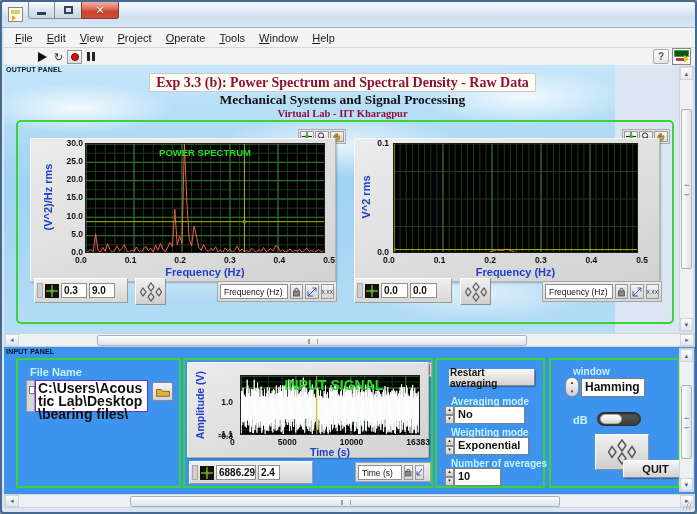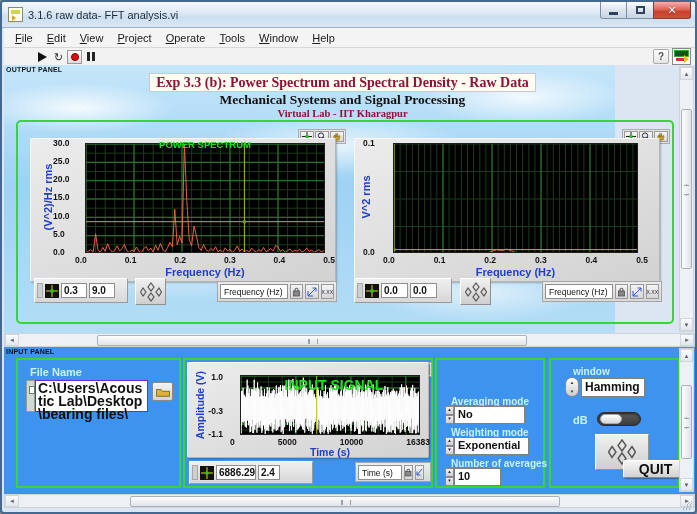--- a/index.html
+++ b/index.html
@@ -72,21 +72,21 @@
 
   .input-panel{position:absolute;left:2px;top:345px;width:691px;height:147px;background:#3d93ee;}
   .in-box{position:absolute;border:2px solid #38d438;}
 
   
   .graph-panel{position:absolute;background:linear-gradient(160deg,#ececec,#d2d2d2);
     border:1px solid #b5b5b5;border-top-color:#f8f8f8;border-left-color:#f8f8f8;border-radius:2px;
     box-shadow:1px 1px 2px rgba(0,0,0,.25);}
   .plot{position:absolute;background:#000;border:1px solid #1e1e1e;}
   .chart-title{position:absolute;text-align:center;font-size:9.5px;font-weight:bold;color:#22dd22;pointer-events:none;}
-  .yticks{position:absolute;display:flex;flex-direction:column;justify-content:space-between;align-items:flex-start;
+  .yticks{position:absolute;display:flex;flex-direction:column;justify-content:space-between;align-items:flex-end;
     font-size:8.5px;font-weight:bold;color:#111;}
   .xticks{position:absolute;display:flex;justify-content:space-between;font-size:8.5px;font-weight:bold;color:#111;}
   .axis-label{position:absolute;text-align:center;font-size:11px;font-weight:bold;color:#1e3ecc;}
   .ylabel{transform:rotate(-90deg);width:110px;}
   .palette{position:absolute;display:flex;gap:1px;background:#e6e6e6;border:1px solid #aaa;padding:1px;}
   .pal-btn{width:14px;height:11px;background:linear-gradient(#f6f6f6,#d9d9d9);border:1px solid #999;
     display:flex;align-items:center;justify-content:center;}
   .cursor-legend{position:absolute;background:linear-gradient(#efefef,#d7d7d7);border:1px solid #9a9a9a;
     border-top-color:#fff;border-left-color:#fff;display:flex;align-items:center;gap:2px;padding:0 3px 0 2px;}
   .cl-nub{width:6px;height:15px;background:#cfcfcf;border:1px solid #a8a8a8;}
@@ -94,21 +94,21 @@
     height:15px;line-height:14px;padding:0 2px;overflow:hidden;white-space:nowrap;}
   .diamond-btn{position:absolute;background:linear-gradient(#f0f0f0,#cfcfcf);border:1px solid #909090;
     border-top-color:#fff;border-left-color:#fff;display:flex;align-items:center;justify-content:center;}
   .scale-legend{position:absolute;display:flex;align-items:center;gap:2px;background:linear-gradient(#ececec,#d8d8d8);
     border:1px solid #a5a5a5;padding:1px 2px;}
   .sl-box{background:#fff;border:1px solid #8f8f8f;font-size:8.5px;color:#111;height:15px;line-height:14px;
     padding:0 3px;overflow:hidden;white-space:nowrap;flex:0 0 auto;}
   .sl-btn{width:15px;height:15px;background:linear-gradient(#f4f4f4,#d6d6d6);border:1px solid #999;
     display:flex;align-items:center;justify-content:center;font-size:5px;color:#223;}
   .sig-yticks{position:absolute;font-size:8.5px;font-weight:bold;color:#111;}
-  .sig-yticks span{position:absolute;right:15px;}
+  .sig-yticks span{position:absolute;right:5px;margin-top:25px;}
   .sig-yticks span:nth-child(1){top:-3px;}
   .sig-yticks span:nth-child(2){top:52%;}
   .sig-yticks span:nth-child(3){bottom:-4px;}
 
   
   .ctl-label{position:absolute;font-size:10px;font-weight:bold;color:#c9f2ff;white-space:nowrap;}
   .beveled-btn{position:absolute;background:linear-gradient(#f6f6f6,#d2d2d2);border:1px solid #8a8a8a;
     border-top-color:#fff;border-left-color:#fff;border-radius:2px;font-size:10px;font-weight:bold;color:#111;
     display:flex;align-items:center;justify-content:center;box-shadow:1px 1px 1px rgba(0,0,0,.3);}
   .spin-ctl{position:absolute;display:flex;align-items:stretch;}
@@ -150,21 +150,20 @@
   .resize-grip{position:absolute;right:3px;bottom:2px;width:10px;height:10px;
     background:linear-gradient(135deg,transparent 50%,#aab4bf 50%,#aab4bf 55%,transparent 55%,transparent 65%,#aab4bf 65%,#aab4bf 70%,transparent 70%,transparent 80%,#aab4bf 80%,#aab4bf 85%,transparent 85%);}
 </style>
 </head>
 <body>
 
 <div class="app">
 
   <div class="titlebar">
     <div class="app-icon"></div>
-    <div class="title-text">3.1.6 raw data- FFT analysis.vi</div>
     <div class="winbtns">
       <div class="winbtn min">
           <i class="glyph-min"></i>
         </div>
       <div class="winbtn max">
           <i class="glyph-max"></i>
         </div>
       <div class="winbtn close">
           <span class="glyph-close">✕</span>
         </div>
@@ -300,21 +299,21 @@
             <line x1="0.0" y1="73.3" x2="240.0" y2="73.3" stroke="#2f7d2f" stroke-width="1"></line>
             <line x1="0.0" y1="55.0" x2="240.0" y2="55.0" stroke="#2f7d2f" stroke-width="1"></line>
             <line x1="0.0" y1="36.7" x2="240.0" y2="36.7" stroke="#2f7d2f" stroke-width="1"></line>
             <line x1="0.0" y1="18.3" x2="240.0" y2="18.3" stroke="#2f7d2f" stroke-width="1"></line>
             <line x1="0.0" y1="0.0" x2="240.0" y2="0.0" stroke="#2f7d2f" stroke-width="1"></line>
             <polyline points="0.0,108.9 2.4,107.1 4.8,105.6 7.2,107.8 9.6,89.8 12.0,106.3 14.4,108.2 16.8,103.4 19.2,107.4 21.6,99.7 24.0,105.6 26.4,108.2 28.8,106.3 31.2,101.9 33.6,107.1 36.0,104.5 38.4,100.5 40.8,106.7 43.2,108.5 45.6,106.0 48.0,107.4 50.4,103.0 52.8,107.1 55.2,108.9 57.6,104.9 60.0,102.3 62.4,106.7 64.8,104.1 67.2,108.2 69.6,101.2 72.0,106.3 74.4,99.4 76.8,105.2 79.2,107.8 81.6,103.4 84.0,98.3 86.4,102.7 88.8,65.3 91.2,100.8 93.6,92.4 96.0,99.0 98.4,0.0 100.8,56.8 103.2,95.3 105.6,101.9 108.0,82.1 110.4,91.7 112.8,103.4 115.2,106.3 117.6,100.5 120.0,105.6 122.4,107.4 124.8,104.5 127.2,106.7 129.6,102.7 132.0,107.8 134.4,106.0 136.8,108.5 139.2,103.8 141.6,107.1 144.0,105.2 146.4,108.2 148.8,106.3 151.2,101.9 153.6,107.4 156.0,104.9 158.4,107.8 160.8,106.3 163.2,108.5 165.6,104.1 168.0,106.7 170.4,108.2 172.8,105.6 175.2,107.4 177.6,103.4 180.0,107.8 182.4,106.3 184.8,104.5 187.2,107.1 189.6,101.6 192.0,103.0 194.4,107.4 196.8,105.6 199.2,108.2 201.6,106.7 204.0,104.9 206.4,107.8 208.8,106.3 211.2,107.1 213.6,105.2 216.0,108.2 218.4,106.7 220.8,104.1 223.2,107.4 225.6,106.0 228.0,108.5 230.4,107.1 232.8,105.6 235.2,107.8 237.6,106.7 240.0,108.2 " fill="none" stroke="#ff6a4d" stroke-width="0.9"></polyline>
             <line x1="0.0" y1="77.7" x2="240.0" y2="77.7" stroke="#b9b900" stroke-width="1"></line>
             <line x1="158.4" y1="0.0" x2="158.4" y2="110.0" stroke="#b9b900" stroke-width="1"></line>
             <rect x="156.9" y="76.23333333333333" width="3" height="3" fill="#7a9a00"></rect>
           </svg>
-        <div class="chart-title" style="left:54px;top:0;width:240px;text-align:center;">POWER SPECTRUM</div>
+        <div class="chart-title" style="left:54px;top:8px;width:240px;text-align:center;">POWER SPECTRUM</div>
         <div class="xticks" style="left:44px;top:116px;width:260px;">
             <span>0.0</span>
             <span>0.1</span>
             <span>0.2</span>
             <span>0.3</span>
             <span>0.4</span>
             <span>0.5</span>
           </div>
         <div class="axis-label" style="left:54px;top:127px;width:240px;">Frequency (Hz)</div>
       </div>
@@ -609,20 +608,21 @@
           </span>
         <span class="sl-btn" style="width:9px;">
             <svg width="7" height="8">
               <path d="M1 7 L6 1 M1 7 L1 3.5 M1 7 L4.5 7" stroke="#3355cc" fill="none"></path>
             </svg>
           </span>
       </div>
     </div>
 
     <div class="in-box" style="left:431px;top:11px;width:110px;height:130px;">
+      <div class="beveled-btn" style="left:12px;top:9px;width:86px;height:17px;">Restart averaging</div>
       <div class="ctl-label" style="left:14px;top:36px;">Averaging mode</div>
       <div class="spin-ctl" style="left:8px;top:46px;width:80px;height:18px;">
         <span class="spinner">
             <i>▲</i>
             <i>▼</i>
           </span>
         <span class="value-box">No</span>
       </div>
       <div class="ctl-label" style="left:14px;top:67px;">Weighting mode</div>
       <div class="spin-ctl" style="left:8px;top:77px;width:84px;height:18px;">
@@ -658,21 +658,21 @@
       <div class="diamond-btn" style="left:44px;top:74px;width:54px;height:36px;">
         <svg width="28" height="26">
             <g fill="none" stroke="#555" stroke-width="1.4">
               <path d="M14 1 L18 6.5 L14 12 L10 6.5 Z"></path>
               <path d="M14 14 L18 19.5 L14 25 L10 19.5 Z"></path>
               <path d="M4 7.5 L8 13 L4 18.5 L0.5 13 Z"></path>
               <path d="M24 7.5 L27.5 13 L24 18.5 L20 13 Z"></path>
             </g>
           </svg>
       </div>
-      <div class="beveled-btn" style="left:72px;top:100px;width:65px;height:18px;font-size:14px;">QUIT</div>
+      <div class="beveled-btn" style="left:72px;top:100px;width:65px;height:18px;font-size:11px;">QUIT</div>
     </div>
   </div>
 
   <div class="hscroll" style="top:492px;">
     <span class="sc-arrow" style="margin-right:auto;">◄</span>
     <div class="h-thumb" style="left:125px;width:430px;"></div>
     <span class="sc-arrow">►</span>
   </div>
 
   <div class="vscroll" style="left:677px;top:64px;height:266px;">

